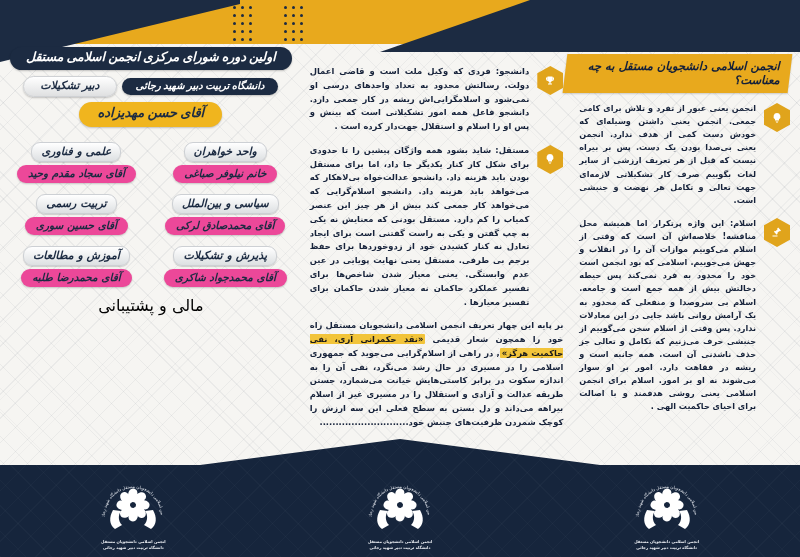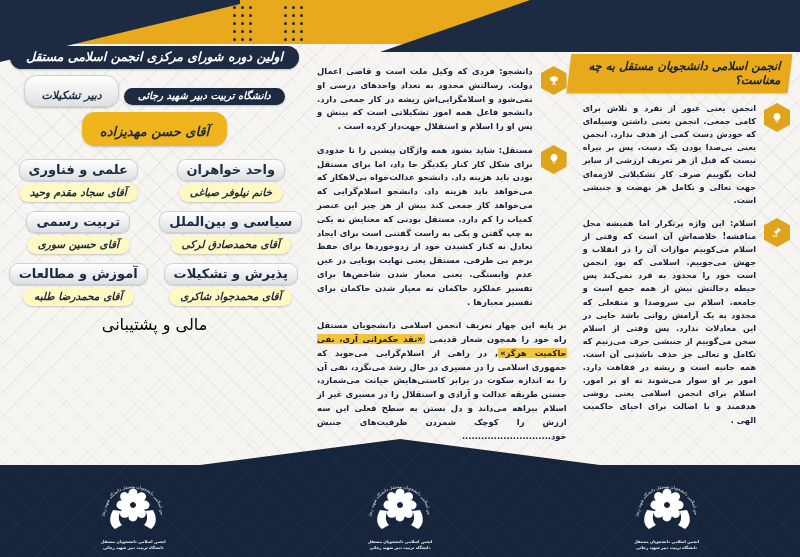--- a/index.html
+++ b/index.html
@@ -156,66 +156,68 @@
   }
   .pill {
     display: inline-block;
     border-radius: 13px;
     padding: 3px 14px 4px;
     font-weight: bold;
     font-style: italic;
     line-height: 1.25;
     box-shadow: 0 1px 2px rgba(0,0,0,0.22);
     white-space: nowrap;
+    font-family: Liberation Serif, serif;
   }
   .pill-dark {
     background: #1c2b42;
     color: #ffffff;
   }
   .pill-grey {
     background: linear-gradient(#ffffff, #dfe0e1);
     color: #1c2b42;
     border: 1px solid #cfd1d4;
   }
   .pill-yellow {
     background: #f0b51e;
     color: #1c2b42;
   }
   .t1 { font-size: 12.5px; padding: 3px 16px 4px; }
   .t2 { font-size: 10px; margin-top: 4px; padding: 2px 14px 3px; }
-  .t3 { font-size: 11px; margin-top: 6px; padding: 13px 16px 4px; }
-  .t4 { font-size: 13px; margin-top: 5px; padding: 12px 18px 5px; }
+  .t3 { font-size: 11px; margin-top: 6px; padding: 2px 16px 4px; }
+  .t4 { font-size: 13px; margin-top: 5px; padding: 3px 18px 5px; }
 
   
   .cards {
     position: relative;
     z-index: 6;
     margin: 13px 6px 0 4px;
     display: grid;
     grid-template-columns: 1fr 1fr;
     row-gap: 9px;
     column-gap: 4px;
     justify-items: center;
   }
   .card { text-align: center; width: 100%; }
   .card .role {
     display: inline-block;
     background: linear-gradient(#ffffff, #dde0e2);
     border: 1px solid #cdd0d4;
     color: #1c2b42;
-    font-size: 13px;
-    font-weight: bold;
+    font-size: 11px;
+    font-weight: bold;
+    font-style: italic;
     border-radius: 9px;
     padding: 2px 9px 3px;
     box-shadow: 0 1px 1px rgba(0,0,0,0.16);
     white-space: nowrap;
   }
   .card .person {
     display: inline-block;
-    background: #fef9c3;
+    background: #ec4899;
     color: #1c2b42;
     font-size: 10.5px;
     font-weight: bold;
     font-style: italic;
     border-radius: 11px;
     padding: 2px 11px 4px;
     margin-top: 3px;
     box-shadow: 0 1px 2px rgba(0,0,0,0.2);
     white-space: nowrap;
     text-align: right;

